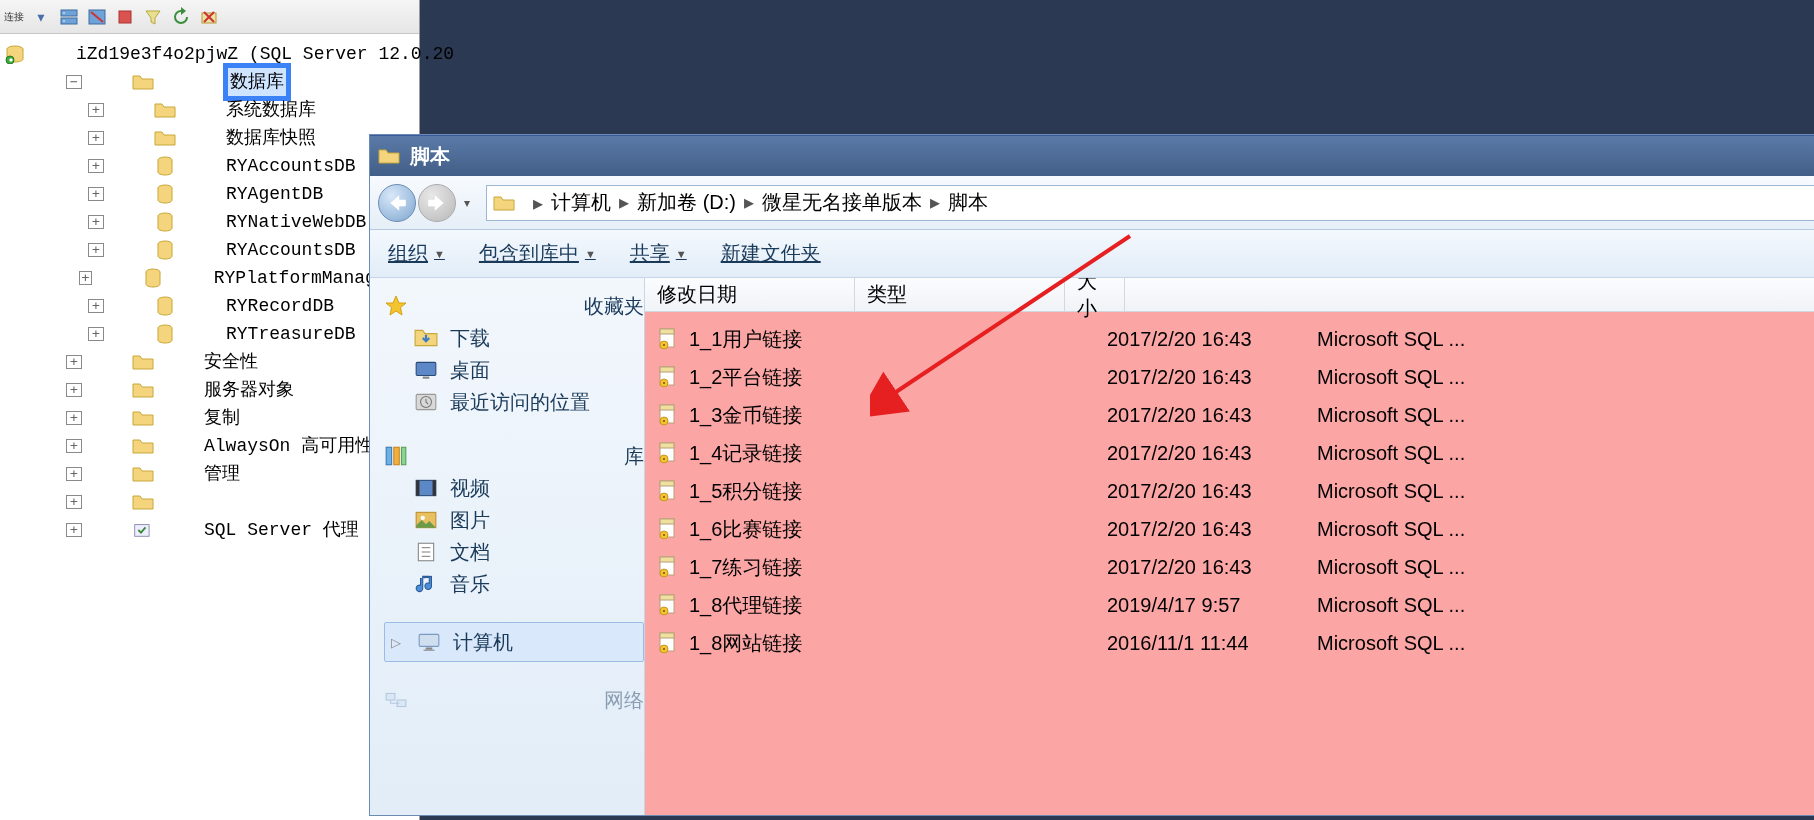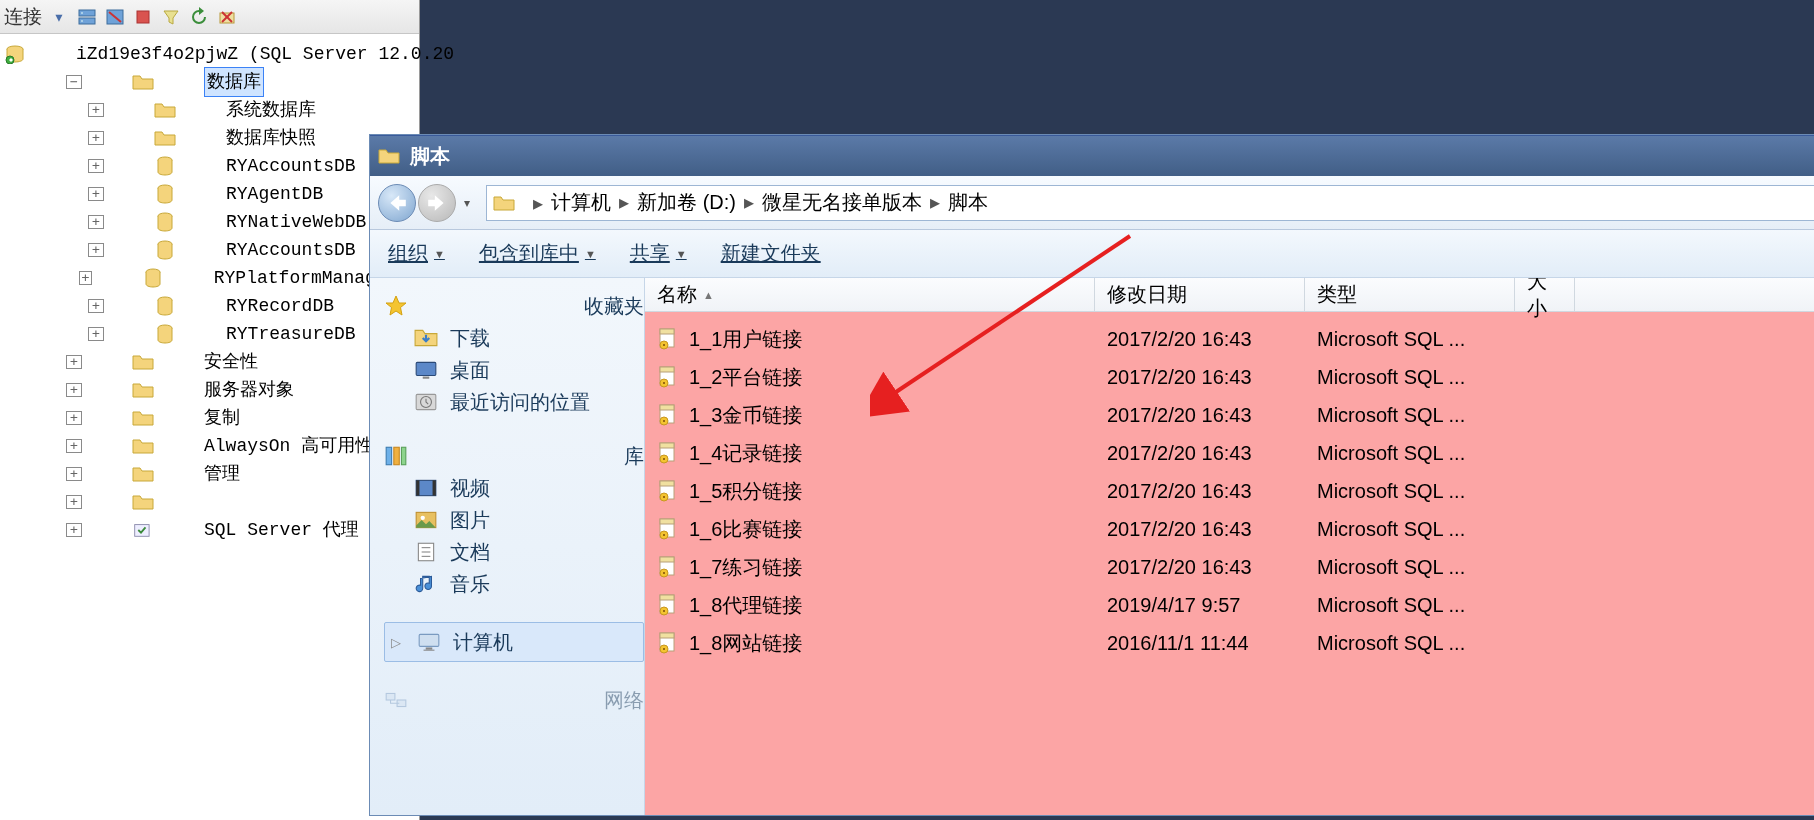--- a/index.html
+++ b/index.html
@@ -27,21 +27,21 @@
 }
 .ssms-toolbar {
   height: 34px;
   background: linear-gradient(#f5f5f5, #e6e6e6);
   border-bottom: 1px solid #c6c6c6;
   display: flex;
   align-items: center;
   gap: 6px;
   padding: 0 4px;
 }
-.ssms-toolbar .tb-label { color: #333; font-family: "Microsoft YaHei"; font-size: 19px; }
+.ssms-toolbar .tb-label { color: #333; font-family: "Microsoft YaHei"; font-size: 10px; }
 .ssms-toolbar .tb-icon {
   width: 22px; height: 22px;
   display: inline-flex; align-items: center; justify-content: center;
   color: #4a6ea9;
 }
 .ssms-tree {
   padding: 6px 0 0 4px;
   line-height: 28px;
   white-space: nowrap;
 }
@@ -53,21 +53,21 @@
   height:14px; line-height:12px; font-size:13px; margin-right:6px;
   background:#fff;
 }
 .folder-icon {
   margin-right:6px;
   display:inline-flex; width:22px; height:18px;
 }
 .db-icon { margin-right:6px; display:inline-flex; width:22px; height:20px; }
 .server-icon { margin-right:6px; display:inline-flex; width:22px; height:20px; }
 .tree-label { color:#000; }
-.tree-label.selected { background:#cfe4ff; border:1px solid #3b82f6; padding:0 2px; }
+.tree-label.selected { background:#cfe4ff; border:5px solid #3b82f6; padding:0 2px;margin-left:19px; }
 
 
 .explorer {
   position: absolute;
   left: 370px;
   top: 135px;
   width: 1621px;
   height: 680px;
   background: #fca5a5;
   border-top: 1px solid #3a5a9a;
@@ -594,24 +594,20 @@
               <rect x="12" y="10" width="8" height="6" fill="#cfdff0" stroke="#7a9ac0"></rect>
               <path d="M6 10v3h8" stroke="#7a9ac0" fill="none"></path>
             </svg>
           </span>
         <span>网络</span>
       </div>
     </div>
 
     <div class="file-area">
       <div class="file-header">
-        <div class="col" style="width:450px">
-            <span>名称</span>
-            <span class="sort-arrow">▲</span>
-          </div>
         <div class="col" style="width:210px">
             <span>修改日期</span>
           </div>
         <div class="col" style="width:210px">
             <span>类型</span>
           </div>
         <div class="col" style="width:60px">
             <span>大小</span>
           </div>
       </div>

